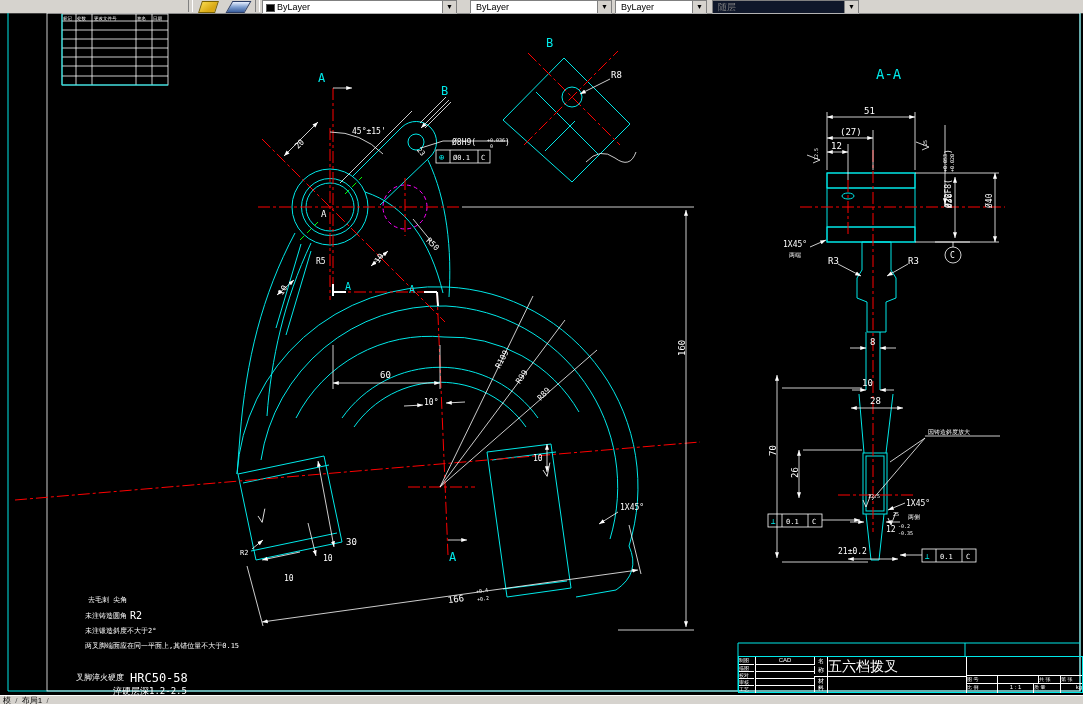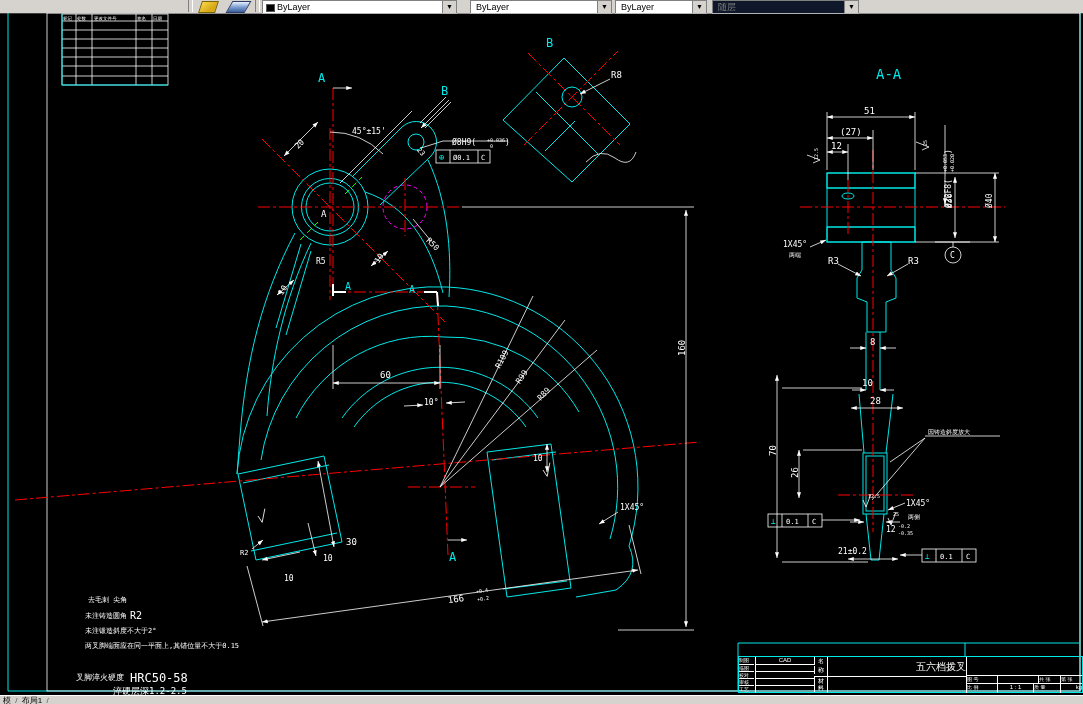--- a/index.html
+++ b/index.html
@@ -411,21 +411,21 @@
     <div class="cell" style="left:0;top:21px;width:15px;height:7px;border-left:none;font-size:5px">审核</div>
     <div class="cell" style="left:16px;top:21px;width:58px;height:7px;font-size:6px"></div>
     <div class="cell" style="left:0;top:28px;width:15px;height:7px;border-left:none;font-size:5px">工艺</div>
     <div class="cell" style="left:16px;top:28px;width:58px;height:7px;font-size:6px"></div>
 
     <div class="cell" style="left:75px;top:0;width:12px;height:8px;border-top:none;font-size:6px;text-align:center">名</div>
     <div class="cell" style="left:75px;top:9px;width:12px;height:8px;border-top:none;font-size:6px;text-align:center">称</div>
     <div class="cell" style="left:75px;top:19px;width:12px;height:8px;font-size:6px;text-align:center">材</div>
     <div class="cell" style="left:75px;top:27px;width:12px;height:8px;border-top:none;font-size:6px;text-align:center">料</div>
 
-    <div class="cell" style="left:88px;top:0;width:138px;height:19px;border-top:none;font-size:10px;text-align:right;line-height:19px">五六档拨叉</div>
+    <div class="cell" style="left:88px;top:0;width:138px;height:19px;border-top:none;font-size:14px;text-align:left;line-height:19px">五六档拨叉</div>
     <div class="cell" style="left:88px;top:19px;width:138px;height:16px;"></div>
 
     <div class="cell" style="left:227px;top:0;width:115px;height:18px;border-top:none"></div>
     <div class="cell" style="left:227px;top:18px;width:30px;height:8px;font-size:5px">图 号</div>
     <div class="cell" style="left:258px;top:18px;width:40px;height:8px"></div>
     <div class="cell" style="left:299px;top:18px;width:21px;height:8px;font-size:5px">共 张</div>
     <div class="cell" style="left:321px;top:18px;width:21px;height:8px;font-size:5px">第 张</div>
     <div class="cell" style="left:227px;top:26px;width:30px;height:9px;font-size:5px">比 例</div>
     <div class="cell" style="left:258px;top:26px;width:35px;height:9px;font-size:6px;text-align:center">1 : 1</div>
     <div class="cell" style="left:294px;top:26px;width:26px;height:9px;font-size:5px">质 量</div>

